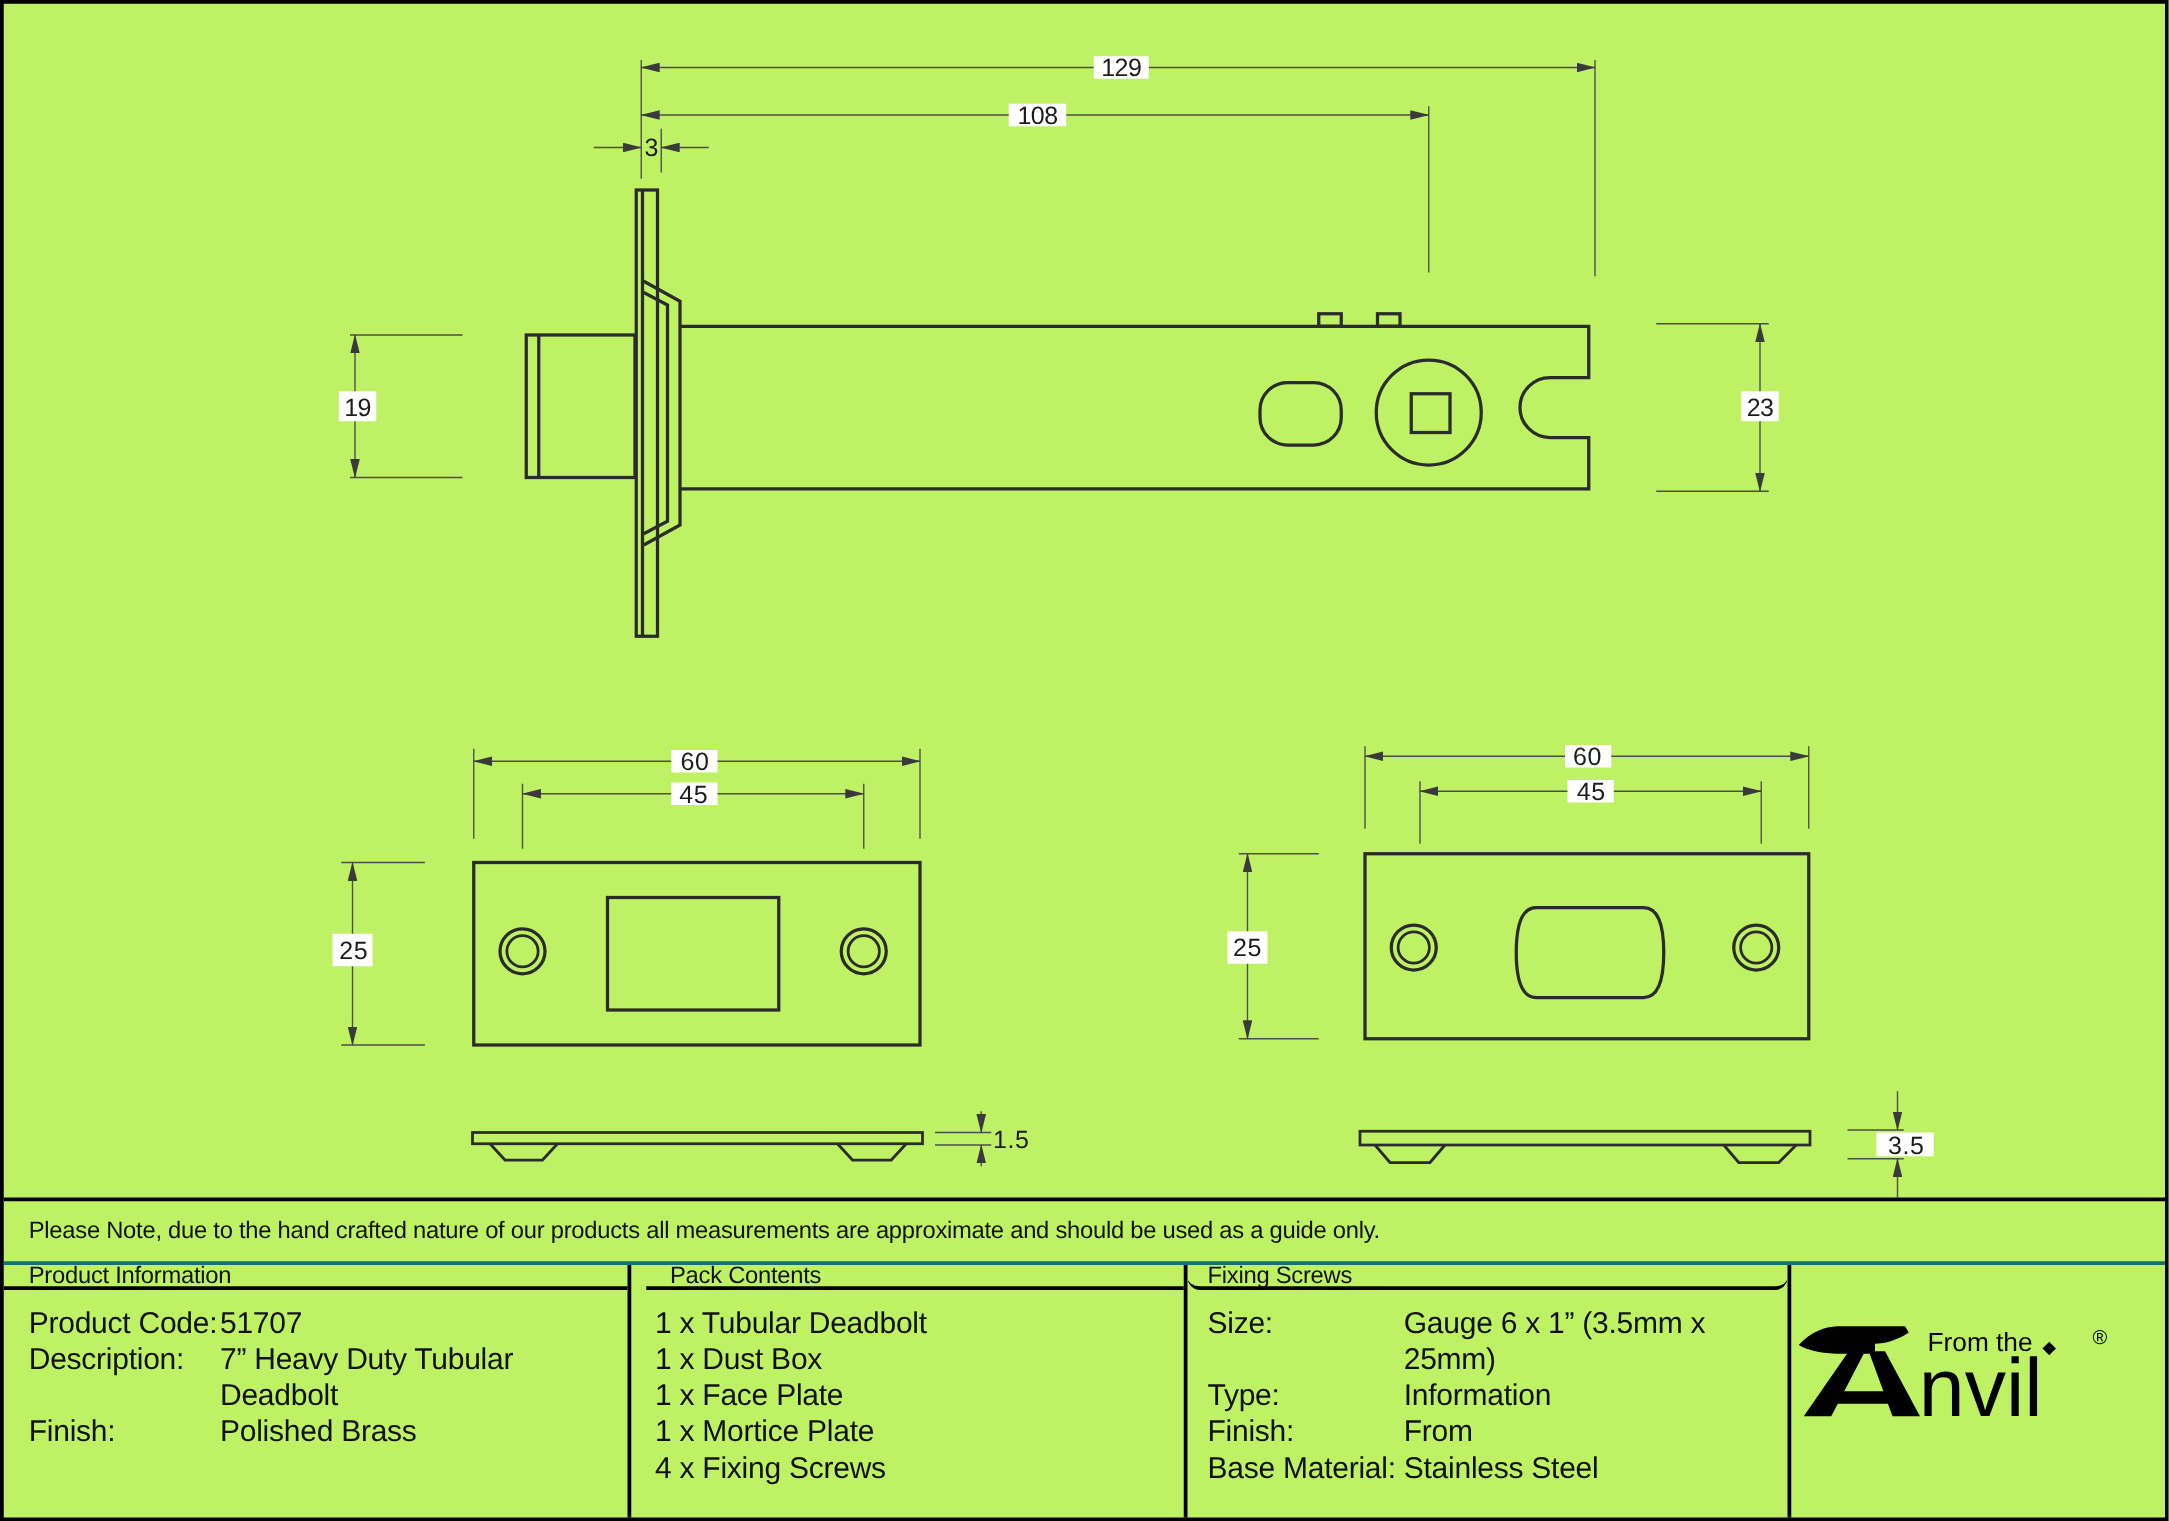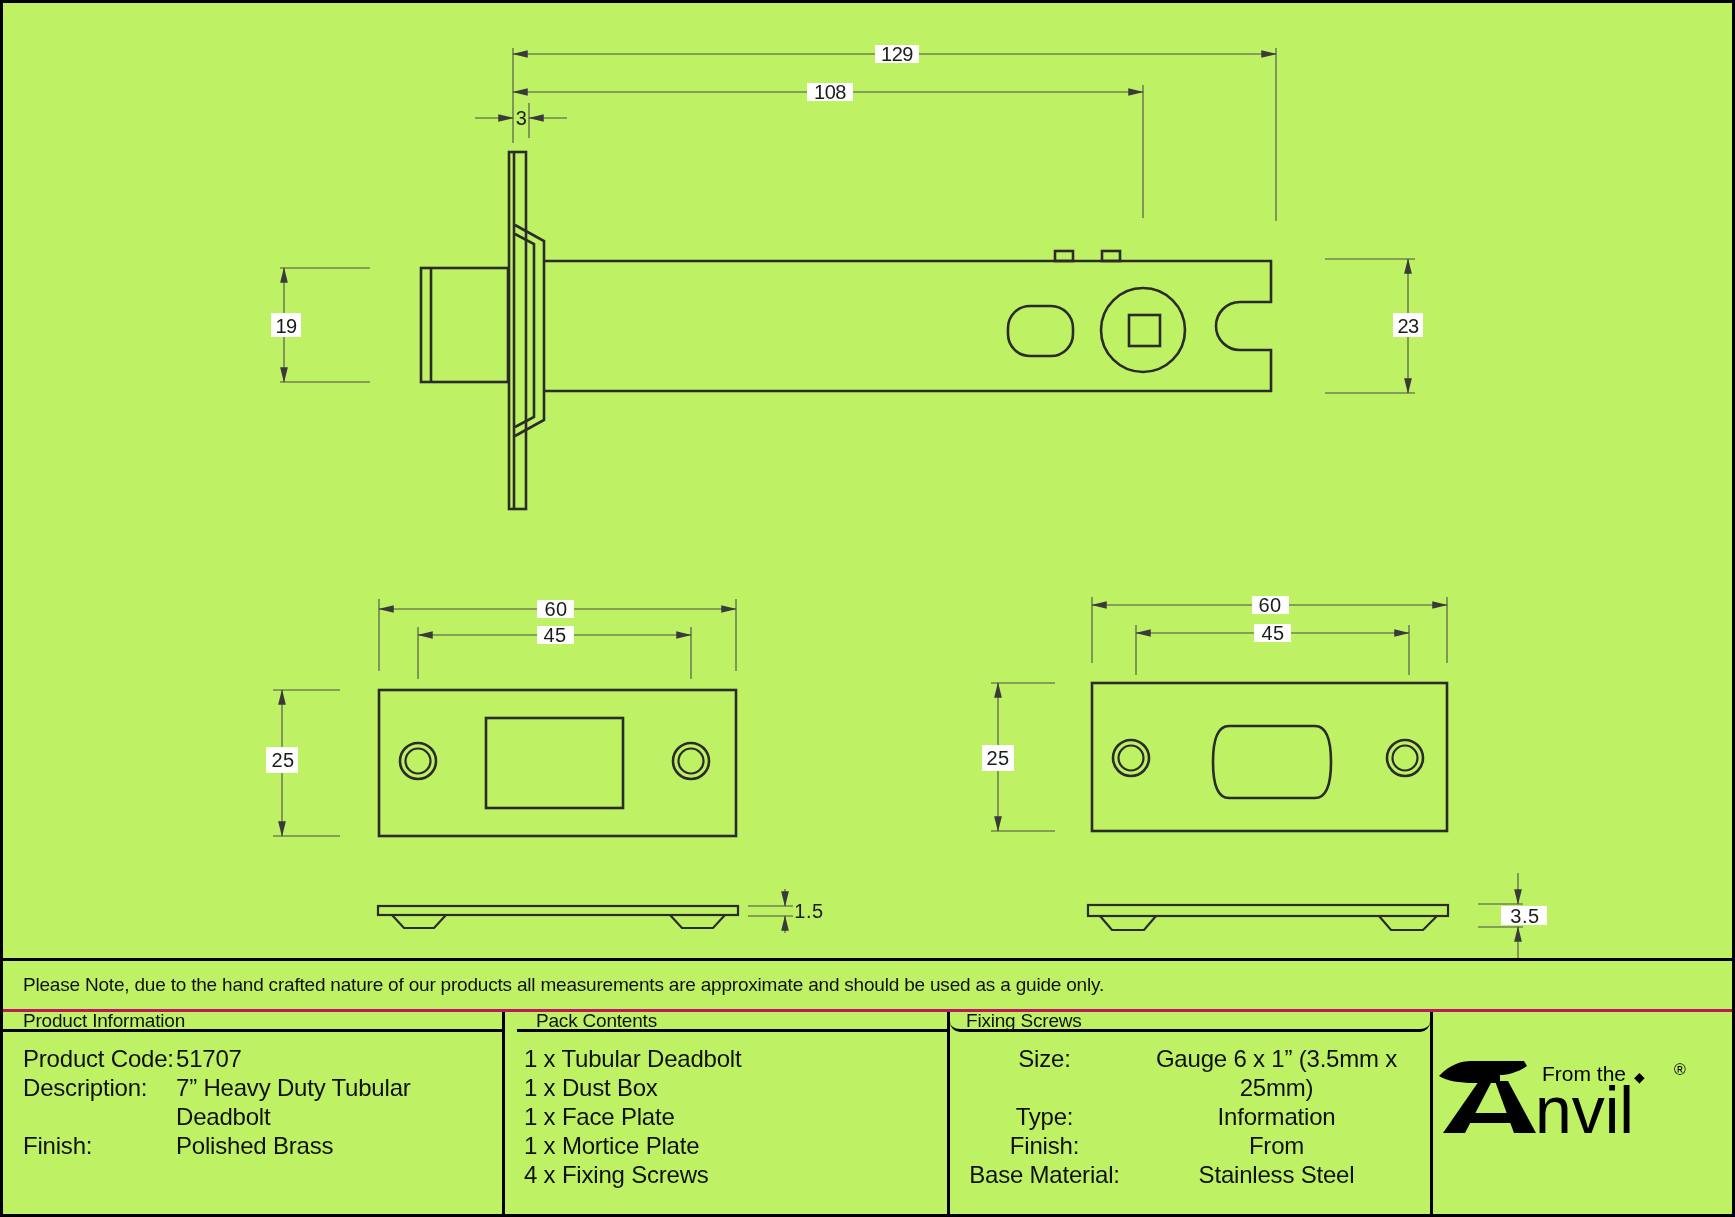--- a/index.html
+++ b/index.html
@@ -5,30 +5,30 @@
   html,body{margin:0;padding:0;background:#fff;}
   #page{position:relative;width:1735px;height:1217px;background:#bef264;
         box-sizing:border-box;border:3px solid #000;overflow:hidden;
         font-family:"Liberation Sans",sans-serif;color:#111;}
   svg text{font-family:"Liberation Sans",sans-serif;}
   .dt{font-size:20px;fill:#1c1c1c;text-anchor:middle;letter-spacing:-0.5px;}
   .dtg{font-size:20px;fill:#1c1c1c;text-anchor:middle;letter-spacing:0.5px;}
 
   
   .note-row{position:absolute;left:0;right:0;top:955px;height:54px;
-            border-top:3px solid #000;border-bottom:3px solid #be185d;
+            border-top:3px solid #000;border-bottom:3px solid #0f766e;
             display:flex;align-items:center;padding-left:20px;box-sizing:border-box;
             font-size:19px;letter-spacing:-0.2px;}
   .cell{position:absolute;top:1009px;height:205px;box-sizing:border-box;}
   .cell.bordered{border-right:3px solid #000;}
   .cell-header{height:20px;border-bottom:3px solid #000;display:flex;align-items:center;
                box-sizing:border-box;font-size:19px;letter-spacing:-0.2px;}
   .cell-body{font-size:24px;letter-spacing:-0.2px;}
   .kv{display:grid;grid-template-columns:153px 1fr;line-height:29px;}
-  .kv-fs{display:grid;grid-template-columns:157px 1fr;line-height:29px;text-align:center;}
+  .kv-fs{display:grid;grid-template-columns:157px 1fr;line-height:29px;}
   .pc-list{line-height:29px;}
   #cell-logo{display:flex;align-items:center;justify-content:center;}
 </style>
 </head>
 <body>
 
 <div id="page">
 
   
   <svg width="1735" height="955" viewBox="0 0 1735 955">

